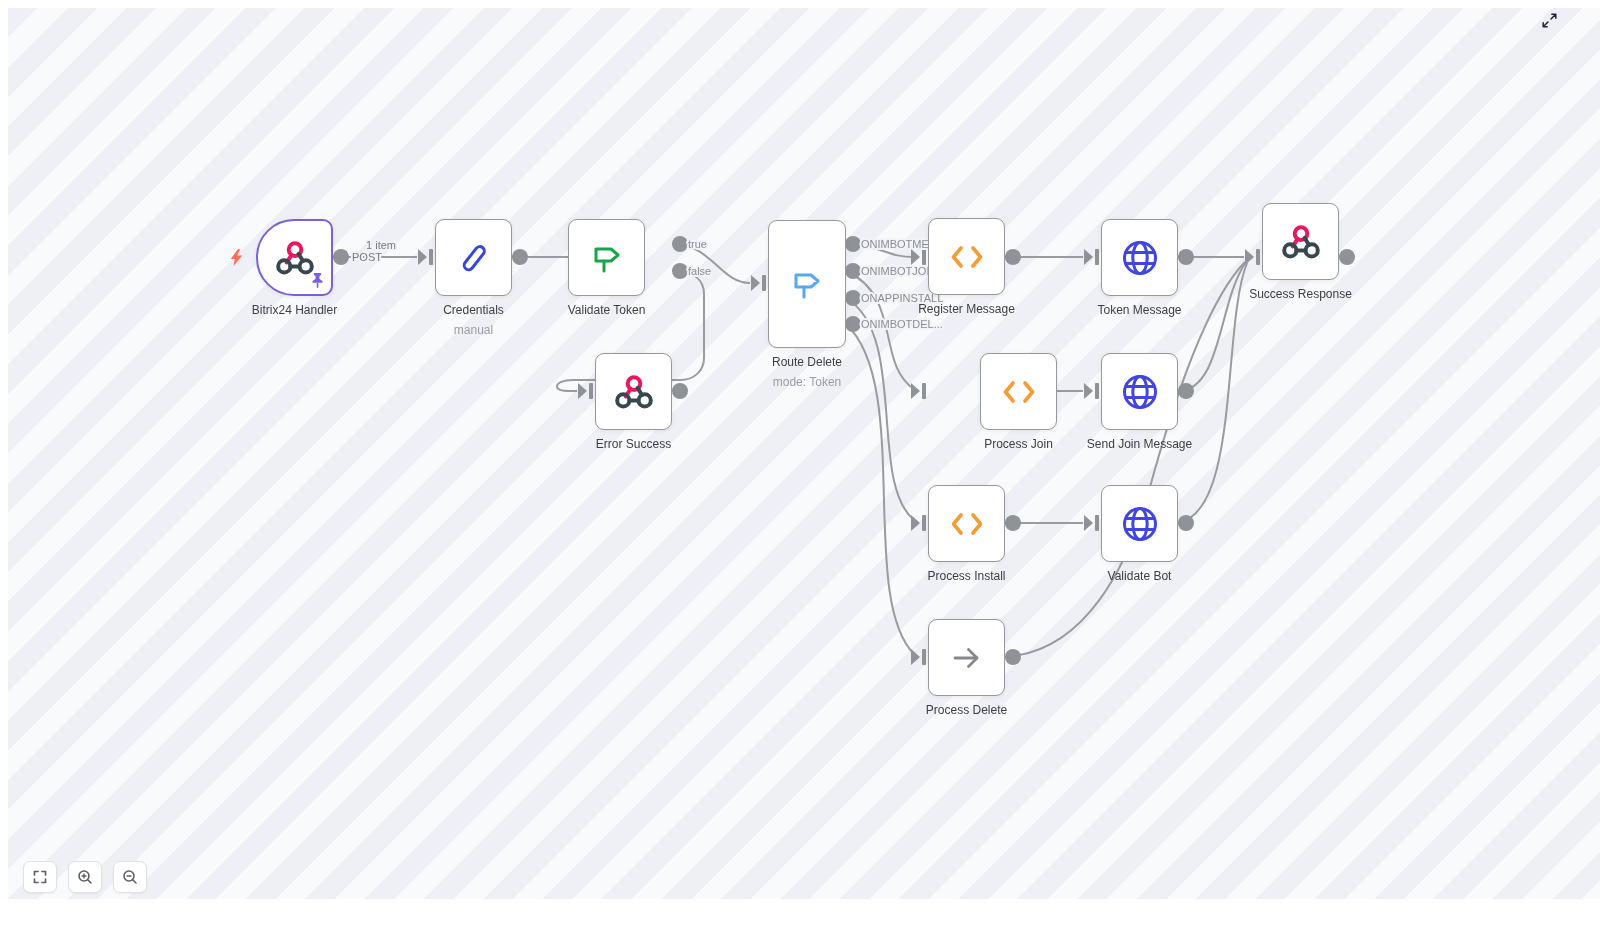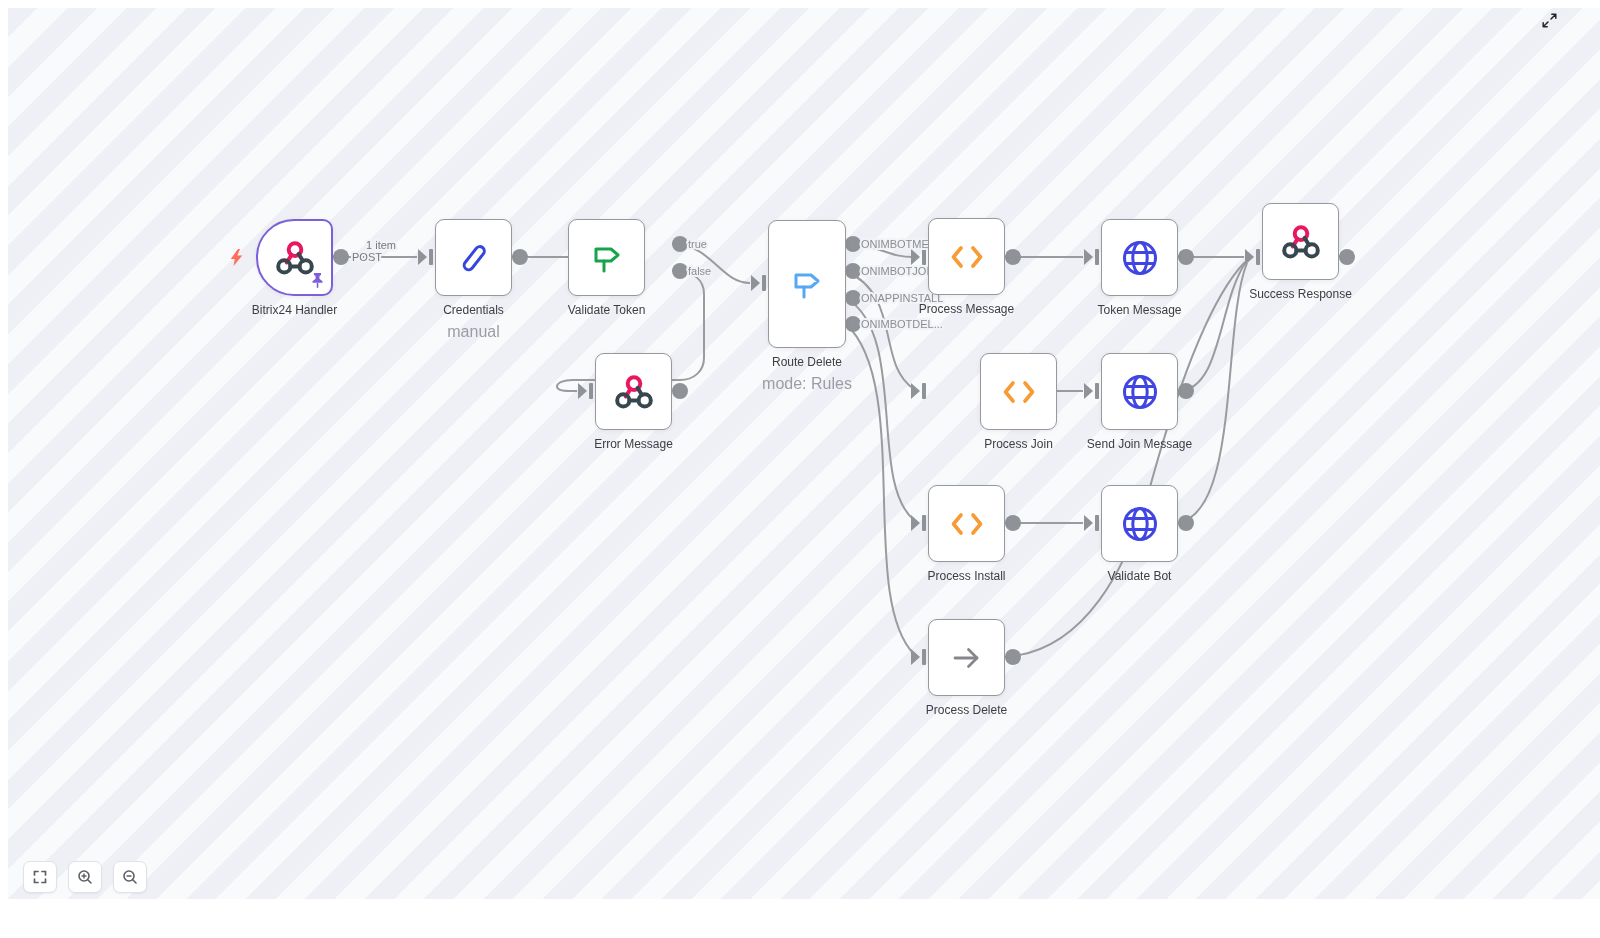--- a/index.html
+++ b/index.html
@@ -15,21 +15,21 @@
   .node{position:absolute;z-index:2;width:77px}
   .nbox{width:77px;height:77px;background:#fff;border:1.6px solid #95989d;border-radius:9px;
         display:flex;align-items:center;justify-content:center;position:relative;box-sizing:border-box;
         box-shadow:0 1px 4px rgba(60,66,80,.08);cursor:pointer}
   .node.trigger .nbox{border:2px solid #7c60d8;border-radius:38px 10px 10px 38px}
   .node.tall{width:78px}
   .node.tall .nbox{width:78px;height:128px}
   .nlabel{position:absolute;top:84px;left:50%;transform:translateX(-50%);white-space:nowrap;
           font-size:12px;font-weight:500;color:#3c3e42}
   .nsub{position:absolute;top:104px;left:50%;transform:translateX(-50%);white-space:nowrap;
-        font-size:16px;color:#9a9ea4}
+        font-size:12px;color:#9a9ea4}
   .node.tall .nlabel{top:135px}
   .node.tall .nsub{top:155px}
   .pin{position:absolute;right:7px;bottom:5px;line-height:0}
   .bolt{position:absolute;left:-27px;top:30px;line-height:0}
   .controls{position:absolute;left:23px;top:861px;display:flex;gap:11px;z-index:5}
   .cbtn{width:34px;height:32px;background:#fff;border:1px solid #dfe2e7;border-radius:7px;
         display:flex;align-items:center;justify-content:center;box-shadow:0 1px 2px rgba(0,0,0,.05);padding:0;cursor:pointer}
   .expand-btn{position:absolute;left:1537px;top:8px;width:24px;height:24px;background:transparent;border:none;
         z-index:5;display:flex;align-items:center;justify-content:center;padding:0;cursor:pointer}
 </style>
@@ -188,46 +188,46 @@
       <g fill="none" stroke-linecap="round" stroke-width="3.8">
         <circle cx="20" cy="12" r="6" stroke="#e8175f"></circle>
           <path d="M16.7,17 L12.2,24.3" stroke="#e8175f"></path>
         <circle cx="9.8" cy="28" r="5.8" stroke="#37474f"></circle>
           <path d="M15.8,28 H24" stroke="#37474f"></path>
         <circle cx="30.2" cy="28" r="5.8" stroke="#37474f"></circle>
           <path d="M27.6,22.9 L23.4,16.1" stroke="#37474f"></path>
       </g>
     </svg>
   </div>
-  <div class="nlabel">Error Message</div>
+  <div class="nlabel">Error Success</div>
 </div>
 
 <div class="node tall" style="left:768px;top:220px">
   <div class="nbox">
     <svg width="40" height="40" viewBox="0 0 40 40">
       <g fill="none" stroke="#56a8f5" stroke-width="3" stroke-linejoin="round" stroke-linecap="round">
         <path d="M9,11 H24 L31,17 L24,23 H9 Z"></path>
           <path d="M17,23 V33"></path>
       </g>
     </svg>
   </div>
   <div class="nlabel">Route Delete</div>
-  <div class="nsub">mode: Rules</div>
+  <div class="nsub">mode: Token</div>
 </div>
 
 <div class="node" style="left:928px;top:218px">
   <div class="nbox">
     <svg width="40" height="40" viewBox="0 0 40 40">
       <g fill="none" stroke="#f79b35" stroke-width="3.6" stroke-linecap="round" stroke-linejoin="round">
         <path d="M14,11 L6.5,20 L14,29"></path>
           <path d="M26,11 L33.5,20 L26,29"></path>
       </g>
     </svg>
   </div>
-  <div class="nlabel">Process Message</div>
+  <div class="nlabel">Register Message</div>
 </div>
 
 <div class="node" style="left:1101px;top:219px">
   <div class="nbox">
     <svg width="40" height="40" viewBox="0 0 40 40">
       <g fill="none" stroke="#4145e1" stroke-width="3">
         <circle cx="20" cy="20" r="15.5"></circle>
           <ellipse cx="20" cy="20" rx="7.2" ry="15.5"></ellipse>
         <path d="M5.5,14.5 H34.5"></path>
           <path d="M5.5,25.5 H34.5"></path>

